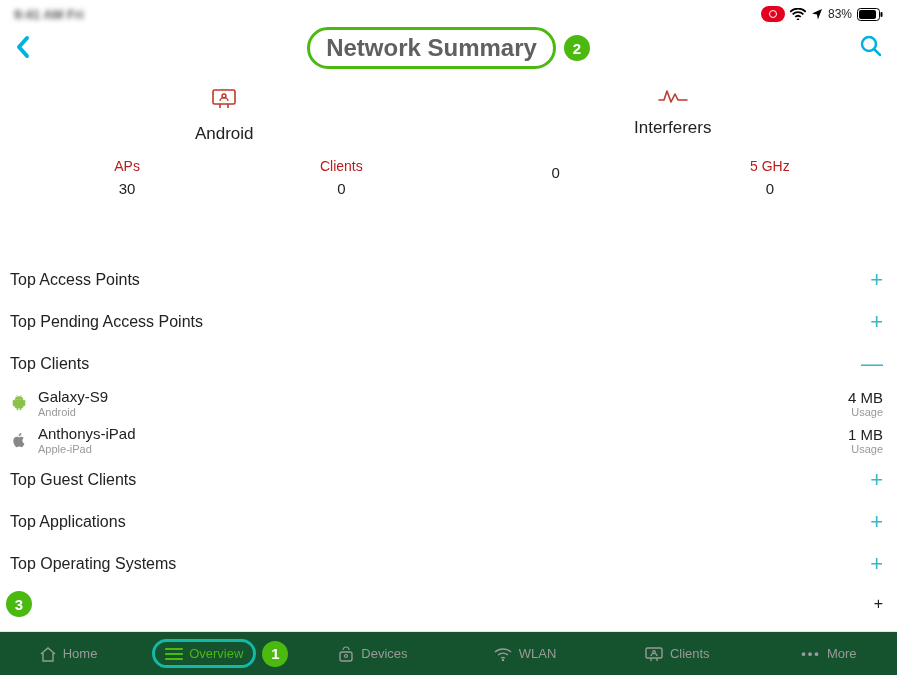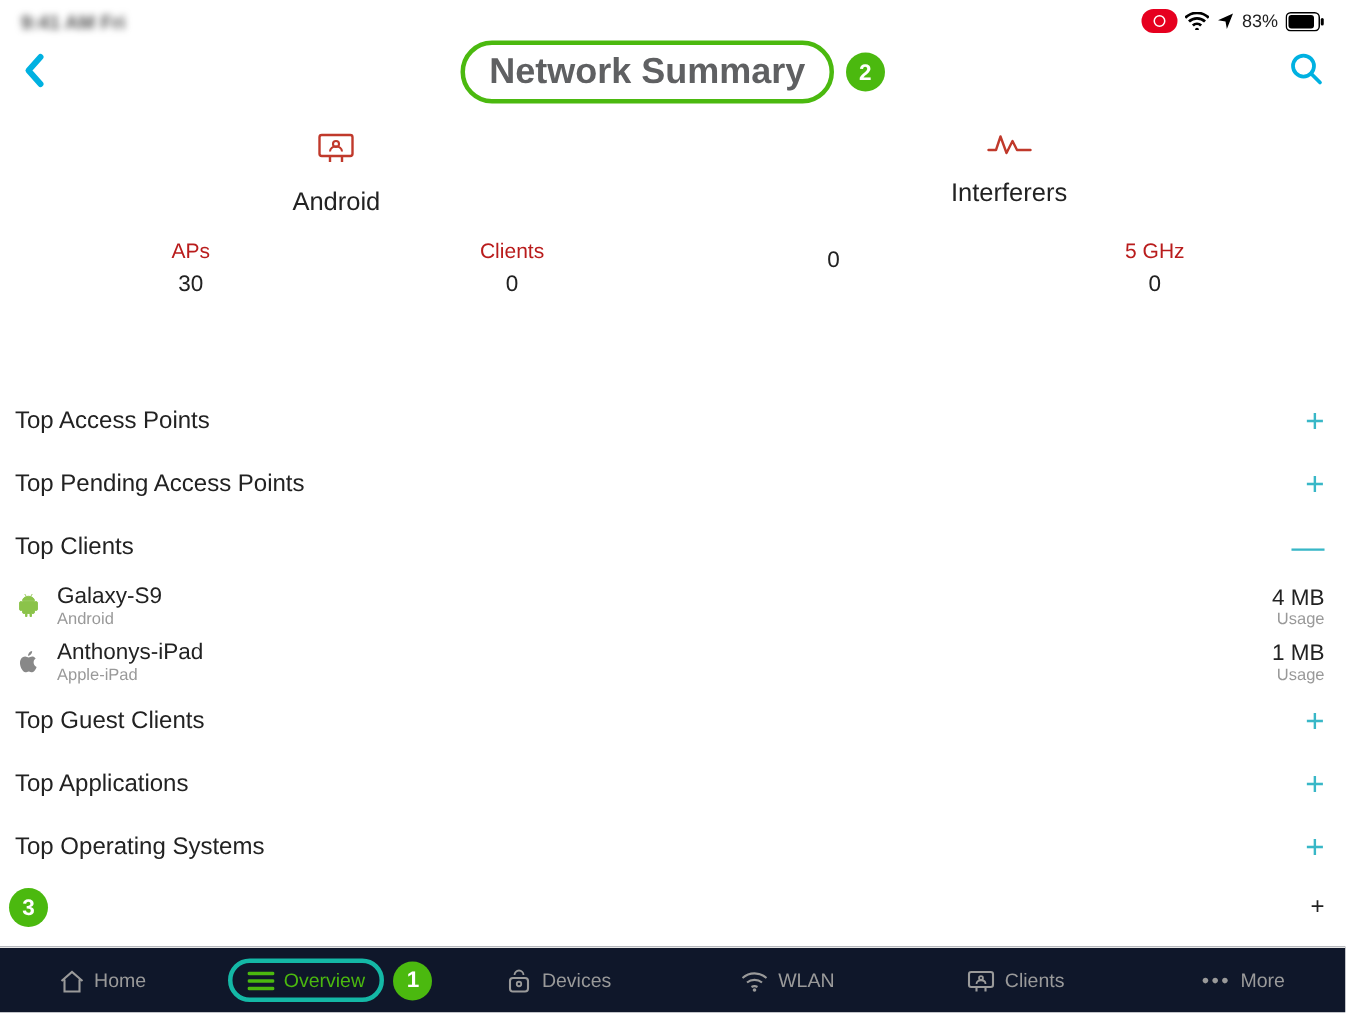--- a/index.html
+++ b/index.html
@@ -84,21 +84,21 @@
   }
   .wlan-left { display:flex; align-items:center; gap:8px; }
   .wlan-pill {
     border:3px solid #4bb90f; border-radius:20px; padding:4px 12px;
     font-size:16px;
   }
   .tabbar {
     position:absolute; bottom:0; left:0; right:0;
     height:44px; border-top:1px solid #e6e6e6;
     display:grid; grid-template-columns:repeat(6,1fr);
-    align-items:center; background:#0f172a;gap:16px;
+    align-items:center; background:#14532d;gap:16px;
   }
   .tab {
     display:flex; align-items:center; justify-content:center; gap:6px;
     font-size:13px; color:#9a9a9a;
   }
   .tab.active { color:#4bb90f; }
   .tab .tico svg { display:block; }
   .tab-overview-wrap { display:flex; align-items:center; gap:6px; }
   .tab-overview-pill {
     border:3px solid #14b8a6; border-radius:22px; padding:4px 10px;

